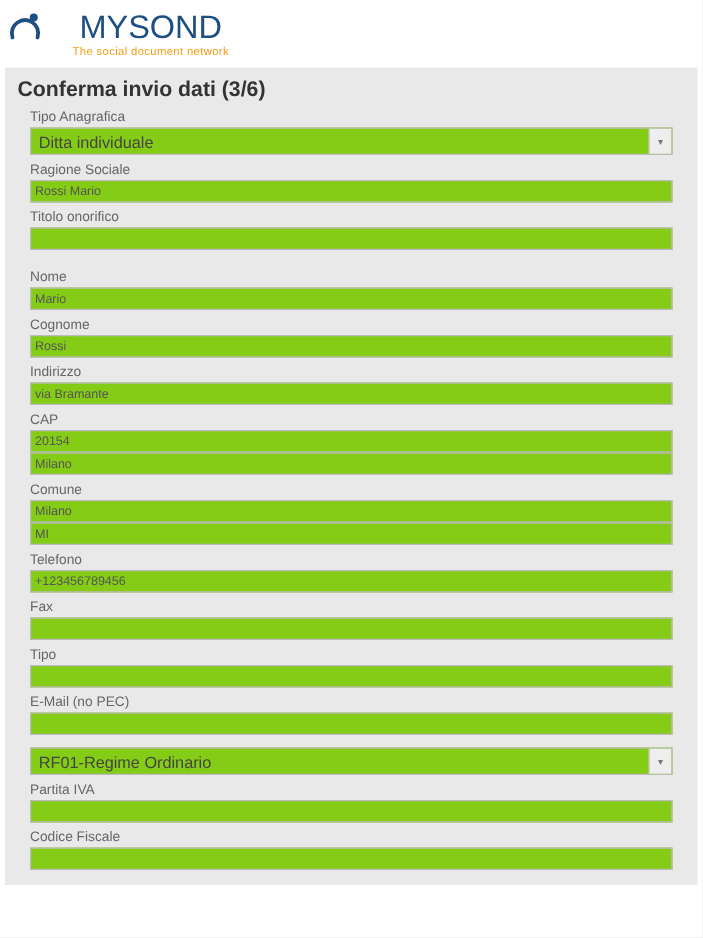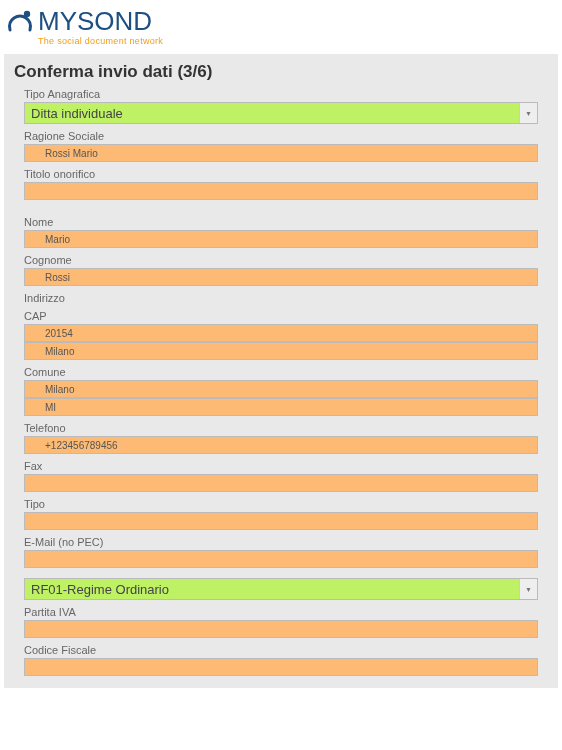--- a/index.html
+++ b/index.html
@@ -14,21 +14,22 @@
     padding: 8px 4px 4px 4px;
   }
   .logo {
     display: flex;
     align-items: flex-start;
   }
   .logo svg { flex-shrink: 0; }
   .logo-text {
     display: flex;
     flex-direction: column;
-    margin-left: 0;
+    margin-left: 20px;
+    align-items: center;
   }
   .brand {
     font-size: 26px;
     font-weight: 400;
     letter-spacing: 0px;
     color: #1d4f82;
     line-height: 1;
   }
   .brand .my { color: #1d4f82; }
   .brand .sond { color: #1d4f82; }
@@ -57,29 +58,29 @@
     font-size: 11px;
     color: #666;
     margin-top: 6px;
     margin-bottom: 2px;
     display: block;
   }
   .text-input {
     width: 100%;
     height: 18px;
     border: 1px solid #bbb;
-    background: #fdba74;
+    background: #84cc16;
     font-size: 10px;
-    padding: 1px 20px;
+    padding: 1px 3px;
     color: #555;
   }
   .select-wrap {
     position: relative;
     width: 100%;
-    background: #bef264;
+    background: #84cc16;
     border: 1px solid #bbb;
     height: 22px;
     display: flex;
     align-items: center;
   }
   .select-value {
     flex: 1;
     padding: 0 6px;
     font-size: 13px;
     color: #444;
@@ -133,20 +134,21 @@
 
     <div class="gap"></div>
 
     <span class="field-label">Nome</span>
     <input class="text-input" value="Mario" style="">
 
     <span class="field-label">Cognome</span>
     <input class="text-input" value="Rossi" style="">
 
     <span class="field-label">Indirizzo</span>
+    <input class="text-input" value="via Bramante" style="">
 
     <span class="field-label">CAP</span>
     <input class="text-input" value="20154" style="">
 
     <input class="text-input" value="Milano" style="">
 
     <span class="field-label">Comune</span>
     <input class="text-input" value="Milano" style="">
 
     <input class="text-input" value="MI" style="">

